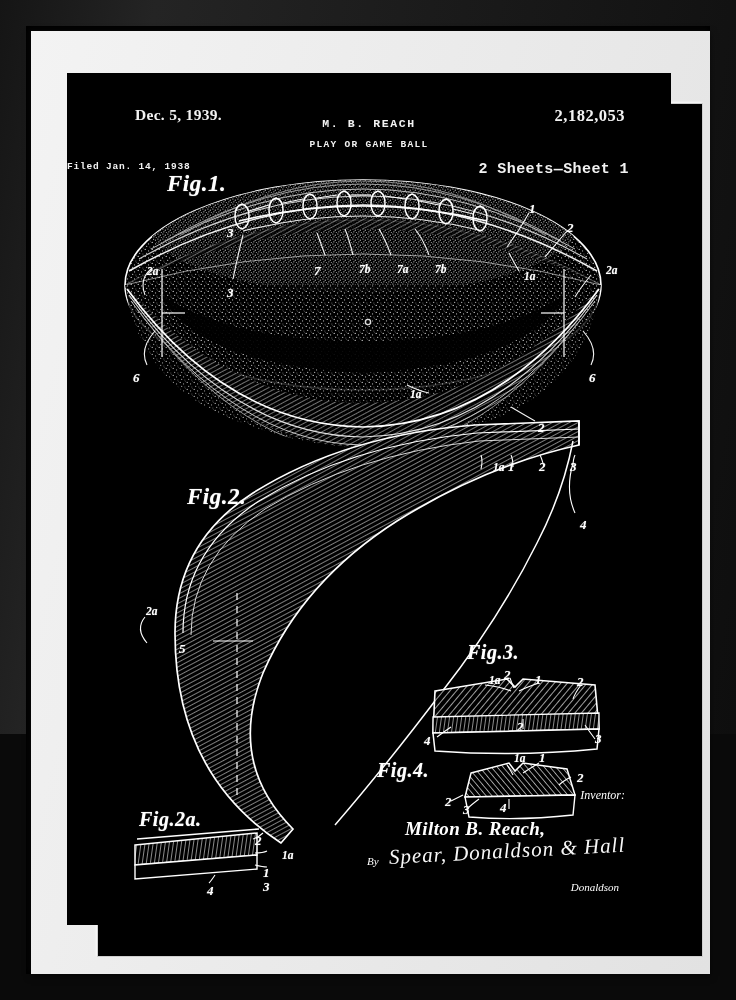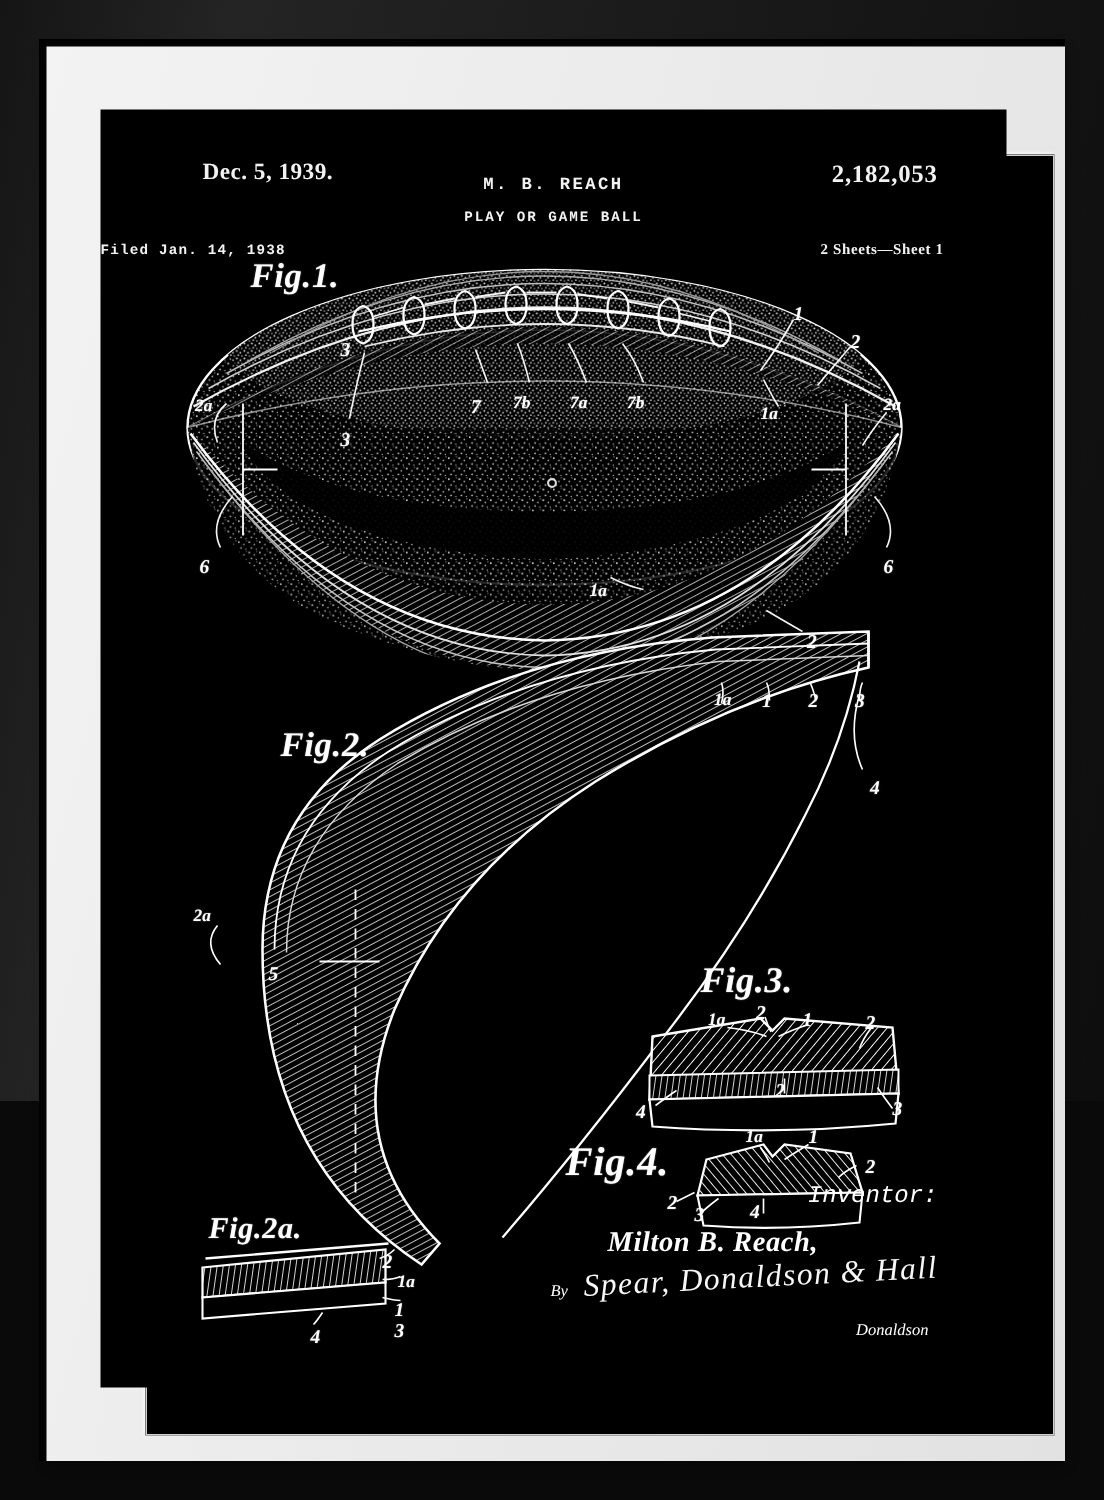--- a/index.html
+++ b/index.html
@@ -28,43 +28,43 @@
   #hdr-num{right:46px;top:33px;font-size:16.5px;font-weight:bold;letter-spacing:.5px;}
   #hdr-inventor{left:0;right:0;top:44px;text-align:center;
          font-family:"Liberation Mono",monospace;font-size:11.5px;
          font-weight:bold;letter-spacing:1.6px;}
   #hdr-title{left:0;right:0;top:66px;text-align:center;
          font-family:"Liberation Mono",monospace;font-size:9.5px;
          font-weight:bold;letter-spacing:1.3px;}
   #hdr-filed{left:0;right:0;top:88px;text-align:left;
          font-family:"Liberation Mono",monospace;font-size:9.5px;
          font-weight:bold;letter-spacing:.8px;}
-  #hdr-sheets{right:42px;top:88px;font-family:Liberation Serif, serif;
-         font-size:10px;font-weight:bold;letter-spacing:.4px;}
+  #hdr-sheets{right:42px;top:88px;font-family:Liberation Mono, monospace;
+         font-size:15px;font-weight:bold;letter-spacing:.4px;}
 
   
   .figcap{position:absolute;font-family:"Liberation Serif",serif;
           font-style:italic;font-weight:bold;color:#fff;white-space:nowrap;
           letter-spacing:.5px;text-shadow:0 0 1px rgba(255,255,255,.6);}
   #cap-1 {left:100px; top:98px;  font-size:23px;}
   #cap-2 {left:108px; top:411px; font-size:23px;margin-left:12px;}
   #cap-2a{left:72px;  top:735px; font-size:20px;}
-  #cap-3 {left:400px; top:568px; font-size:24px;}
-  #cap-4 {left:310px; top:686px; font-size:27px;}
+  #cap-3 {left:400px; top:568px; font-size:20px;}
+  #cap-4 {left:310px; top:686px; font-size:20px;}
 
   
   .ref{position:absolute;font-family:"Liberation Serif",serif;font-style:italic;
        font-weight:bold;color:#fff;white-space:nowrap;font-size:13px;
        text-shadow:0 0 1px rgba(255,255,255,.5);}
-  .ref.sm{font-size:11.5px;}
+  .ref.sm{font-size:11.5px;margin-left:17px;}
 
   
   .sig{position:absolute;color:#fff;white-space:nowrap;
        font-family:"Liberation Serif",serif;font-style:italic;}
-  #sig-inventor-lbl{right:46px;top:715px;font-size:16px;font-family:Liberation Mono, monospace;}
+  #sig-inventor-lbl{right:46px;top:715px;font-size:12px;}
   #sig-name{left:338px;top:745px;font-size:19px;font-weight:bold;letter-spacing:.4px;}
   #sig-by{left:300px;top:782px;font-size:11px;}
   #sig-attys-name{left:322px;top:772px;font-size:21px;letter-spacing:1px;
        transform:rotate(-3deg);transform-origin:left center;opacity:.97;}
   #sig-attys-lbl{right:52px;top:808px;font-size:11px;}
 
   svg{display:block;}
   #art{position:absolute;left:0;top:0;width:604px;height:852px;}
 </style>
 </head>

